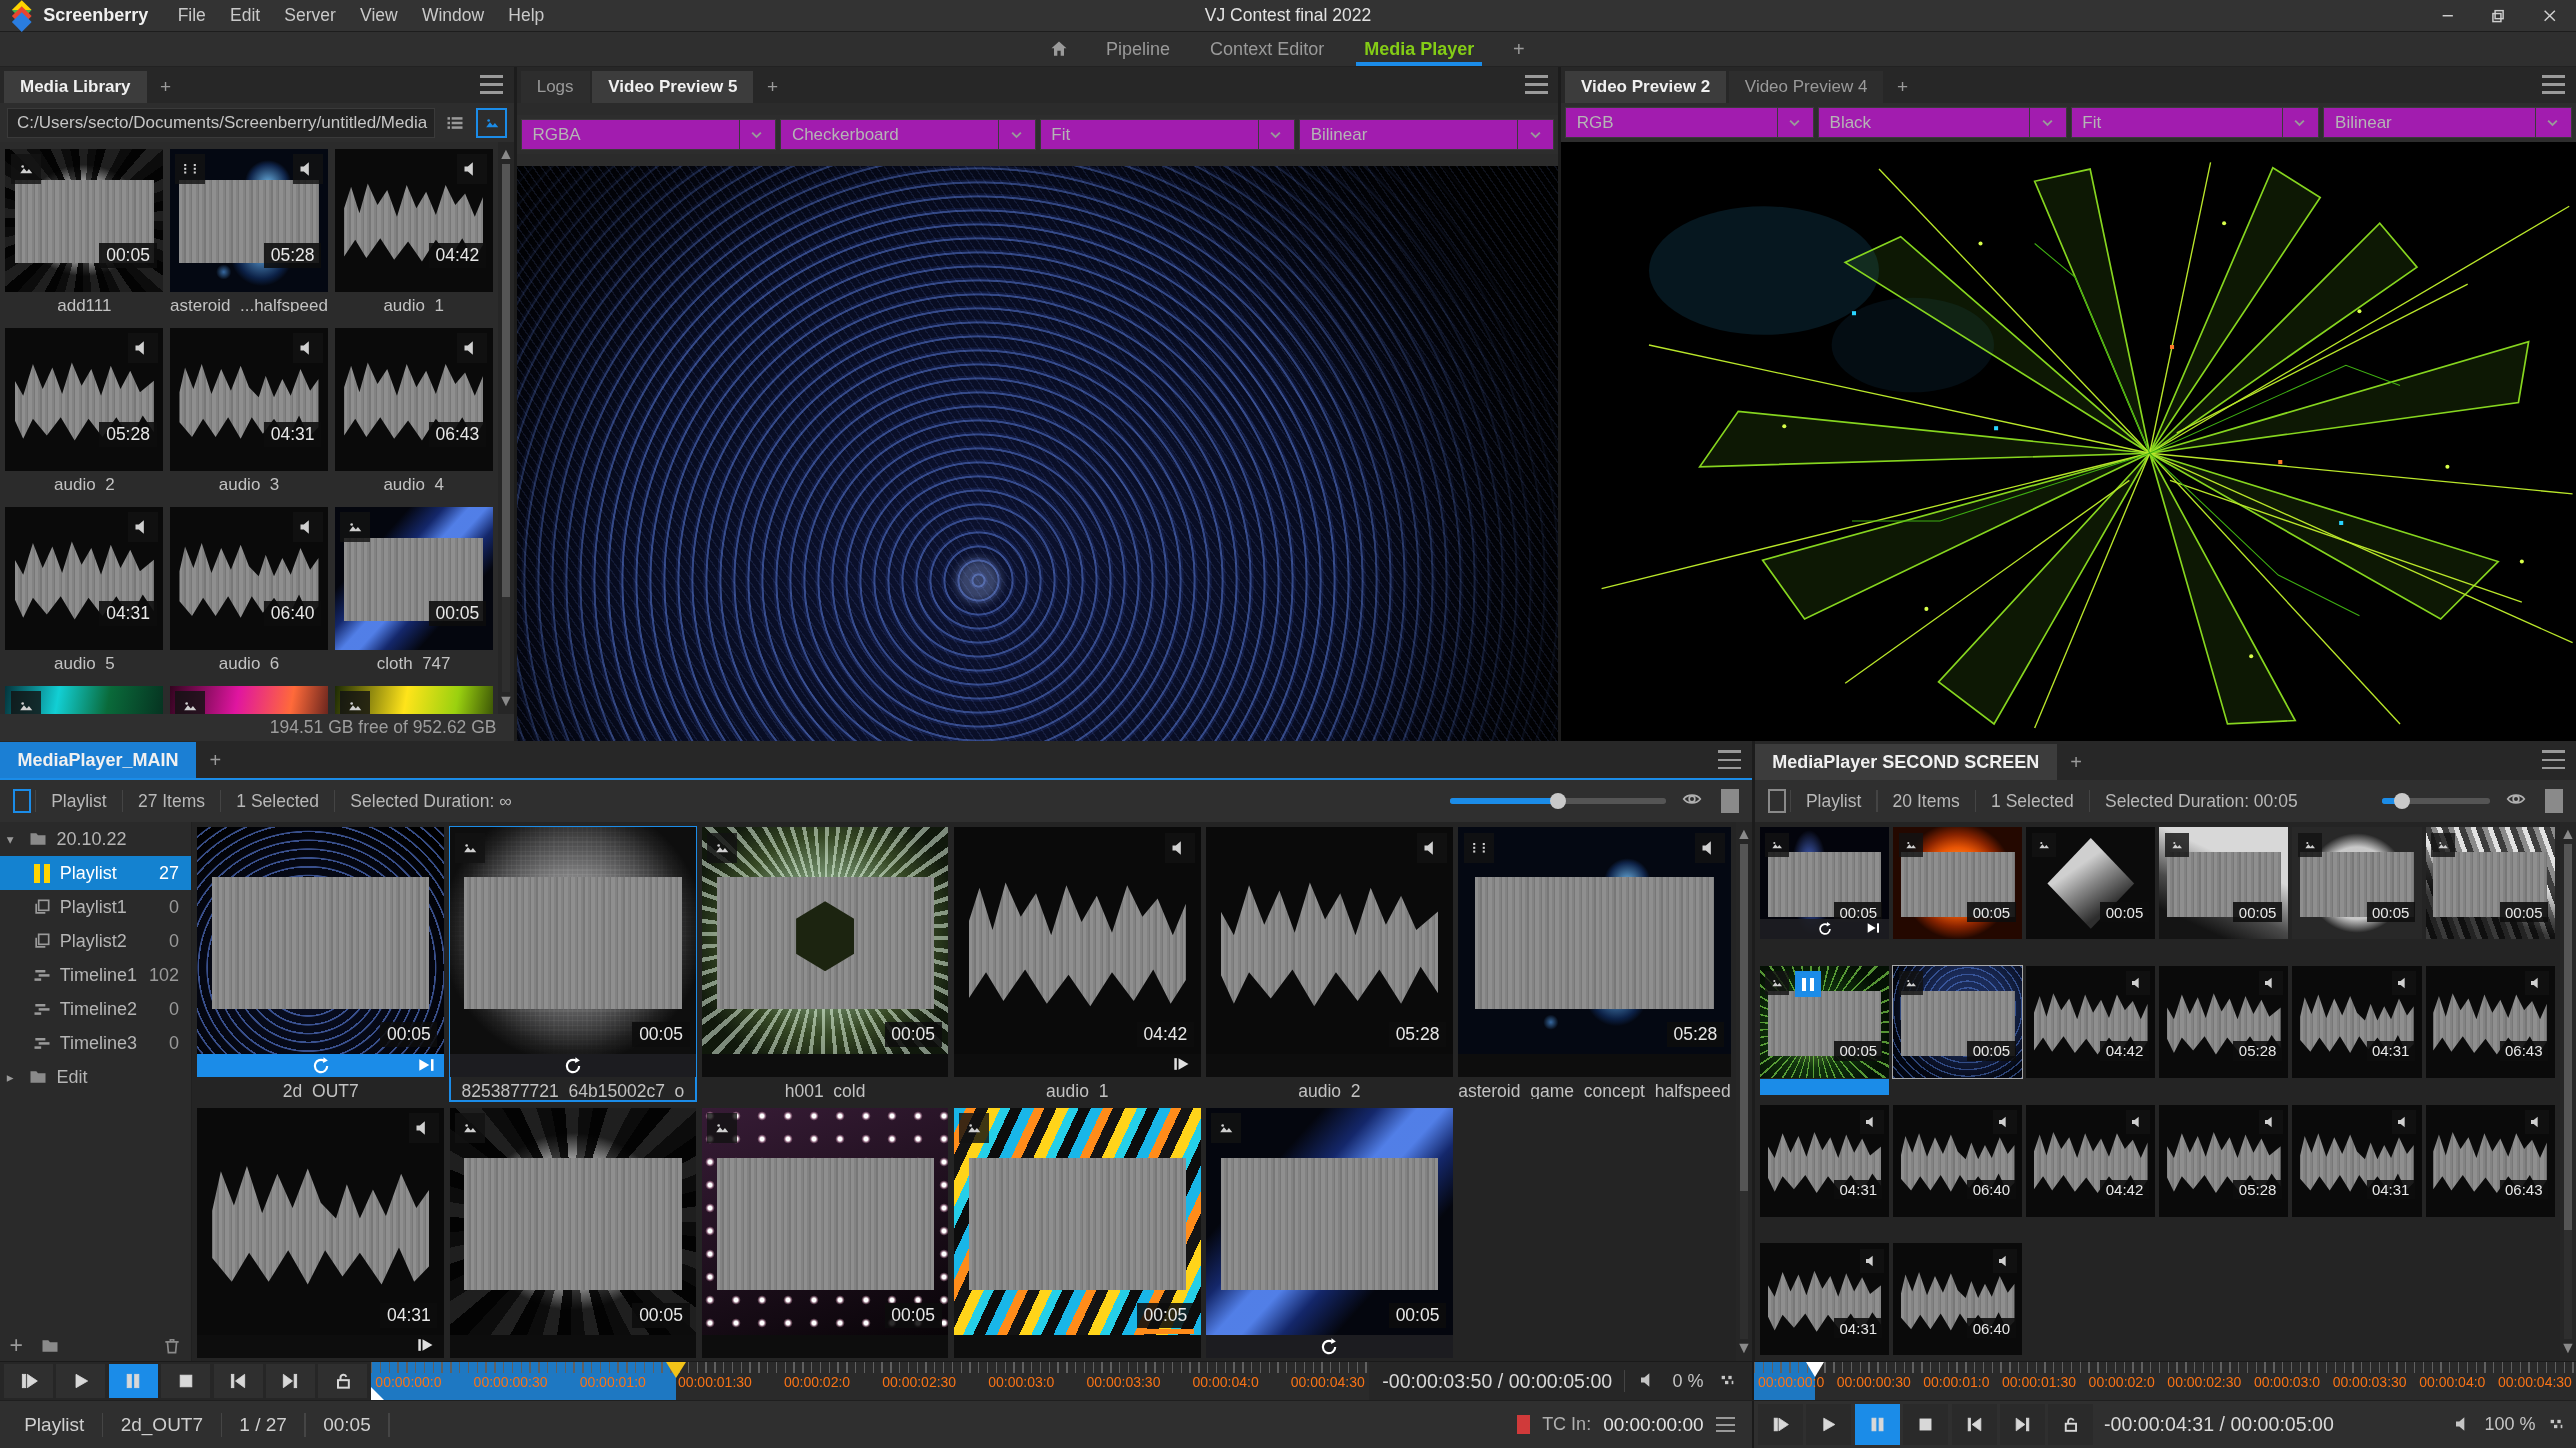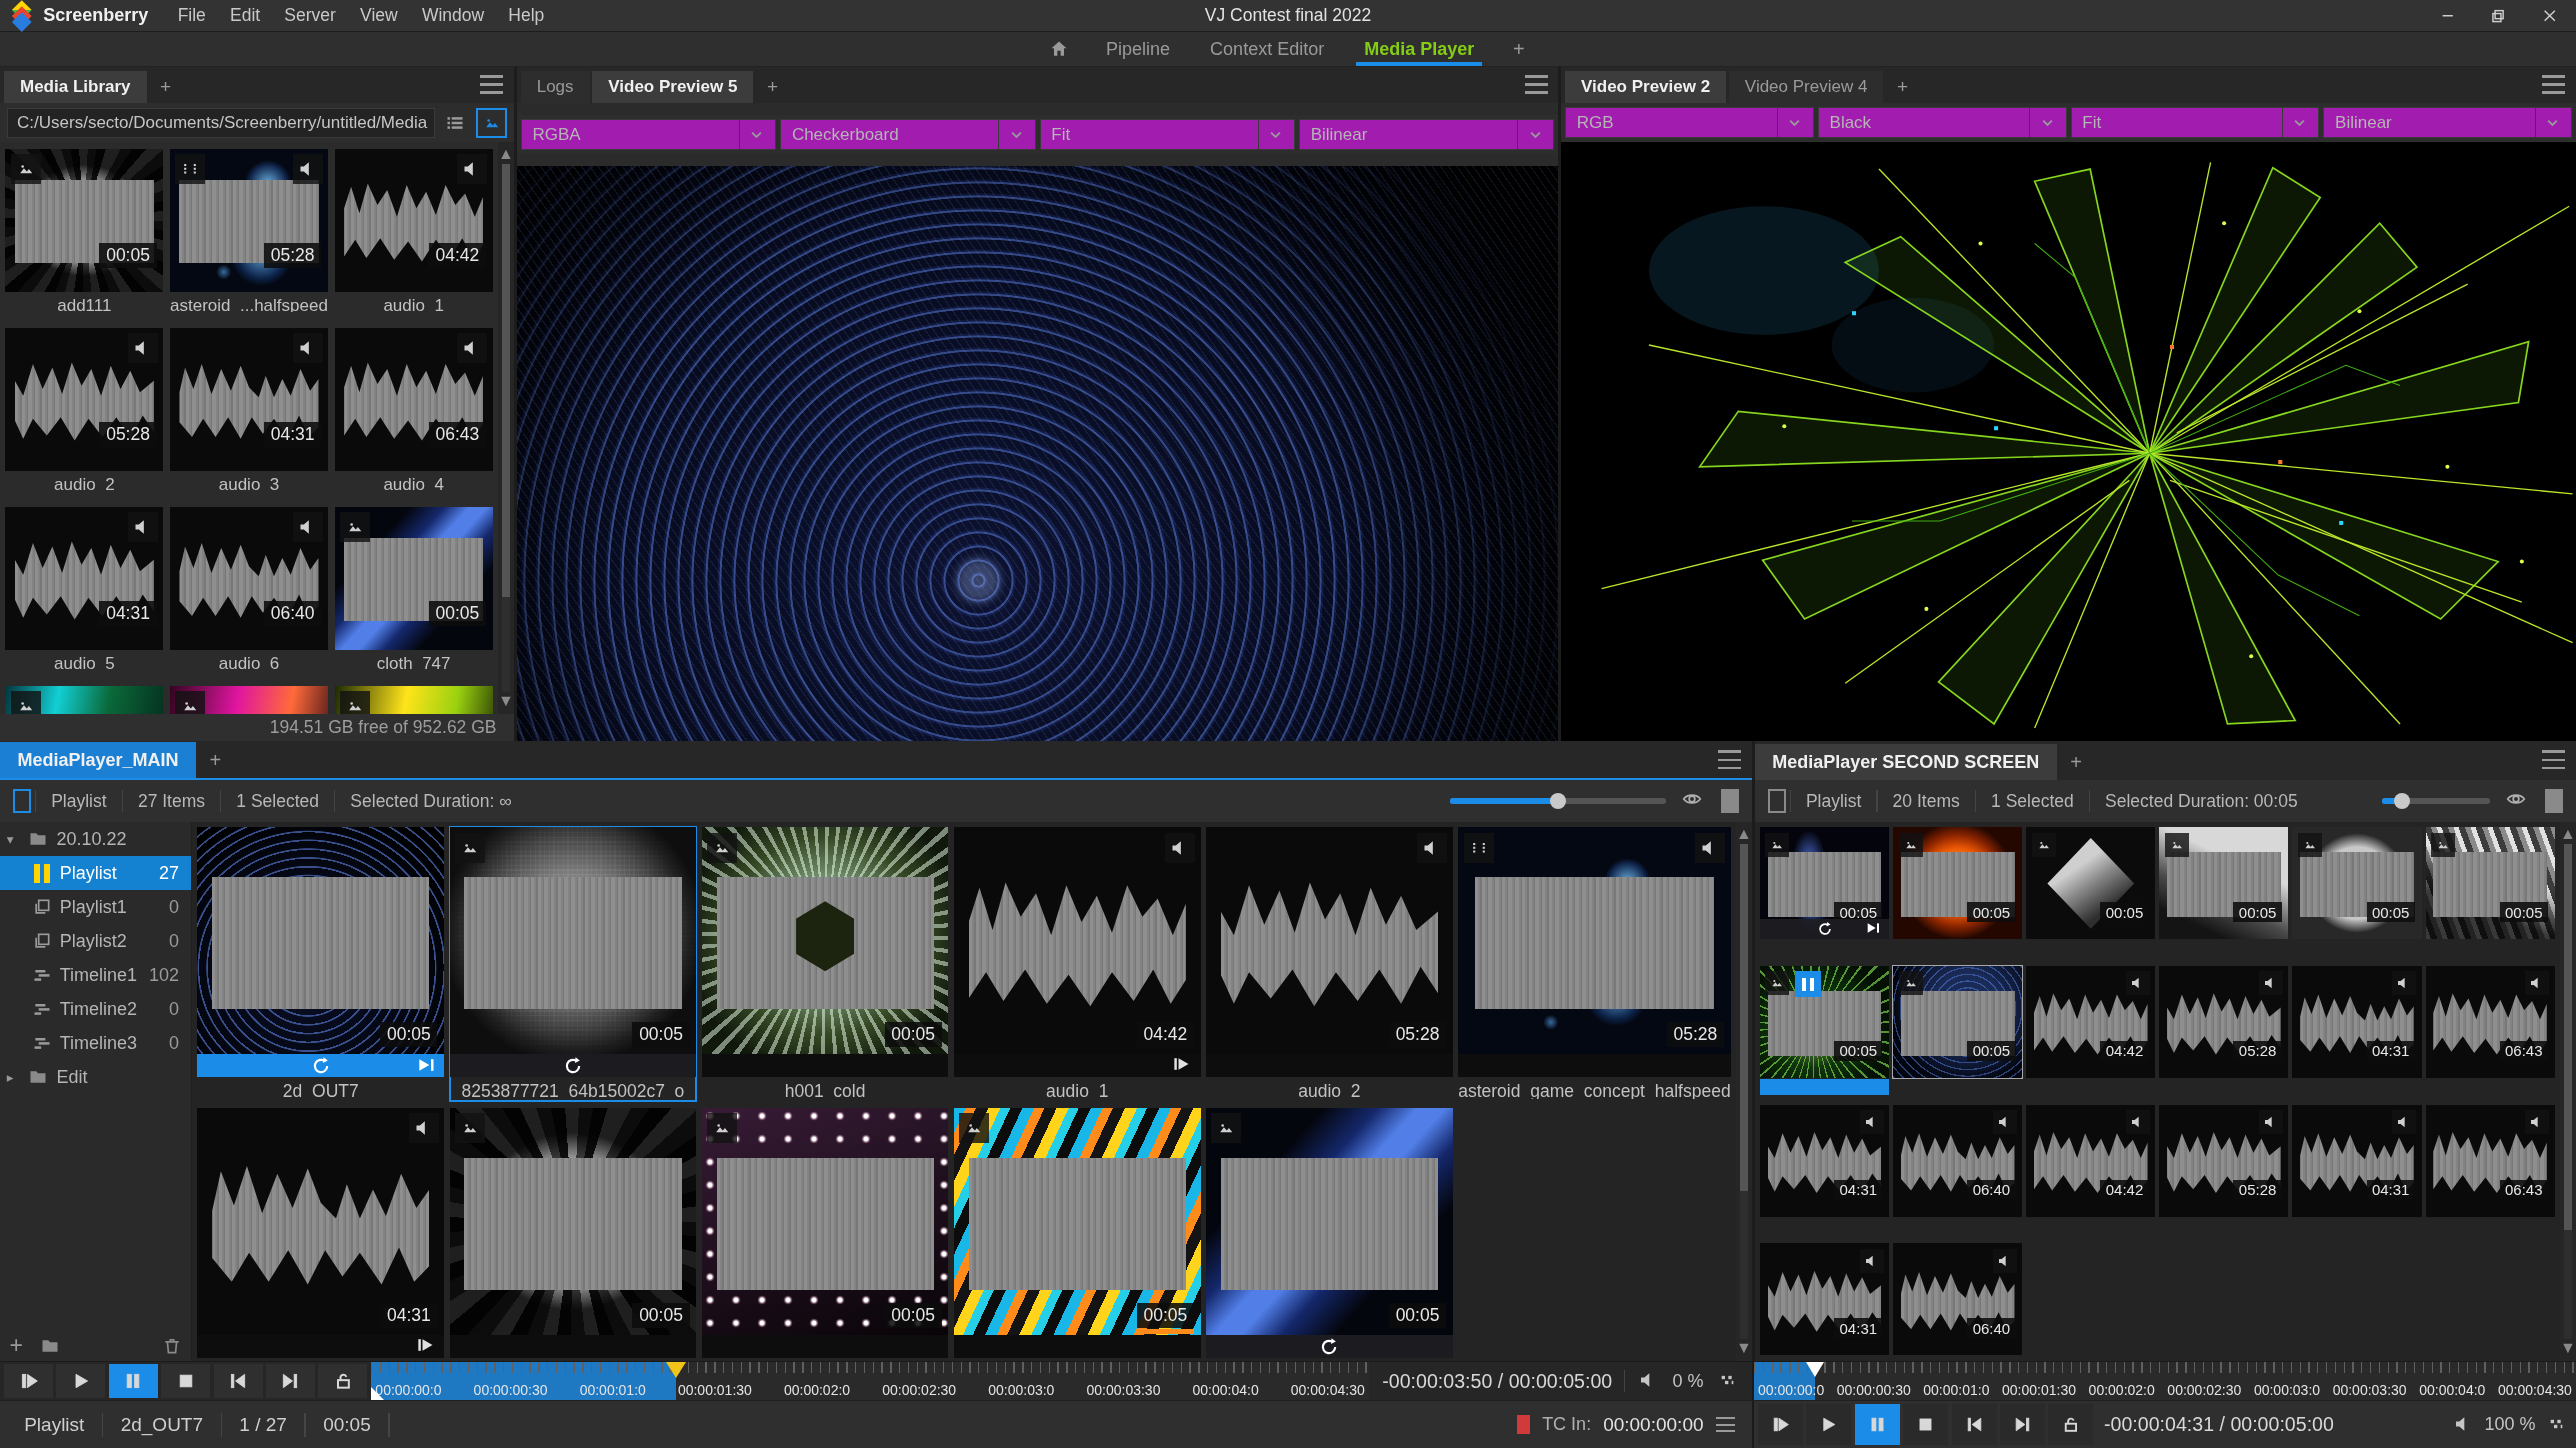--- a/index.html
+++ b/index.html
@@ -256,21 +256,21 @@
   .tp-right { flex:1; display:flex; border-left:2.7px solid #1a1a1a; }
   .tbtns { display:flex; gap:3.4px; padding:2px 4px; }
   .tbtn { width:49px; background:#2f2f2f; display:flex; align-items:center; justify-content:center; }
   .tbtn svg { width:20px; height:20px; fill:#d8d8d8; stroke:#d8d8d8; }
   .tbtn.active { background:#1b8ce8; }
   .ruler { flex:1; position:relative; background:#2a2a2a; overflow:hidden; }
   .ruler .ticks { position:absolute; left:0; right:0; top:0; height:10.8px;
      background:repeating-linear-gradient(90deg,#606060 0 1.3px,transparent 1.3px 8.8px); }
   .ruler .sel { position:absolute; left:0; top:0; bottom:0; background:rgba(27,140,232,.8); }
   .ruler .labels { position:absolute; left:4px; right:4px; top:12px; display:flex; justify-content:space-between; z-index:2; }
-  .ruler .labels span { font-size:14px; color:#e5e5e5;margin-top:8px; }
+  .ruler .labels span { font-size:14px; color:#f97316; }
   .ruler .ph-y { position:absolute; top:0; width:0; height:0; border-left:10.8px solid transparent; border-right:10.8px solid transparent; border-top:16px solid #f2c318; transform:translateX(-50%); z-index:3; }
   .ruler .ph-w { position:absolute; top:0; width:0; height:0; border-left:9.4px solid transparent; border-right:9.4px solid transparent; border-top:15px solid #fff; transform:translateX(-50%); z-index:3; }
   .ruler .inpt { position:absolute; left:0; bottom:0; width:0; height:0; border-bottom:13.5px solid #fff; border-right:13.5px solid transparent; z-index:3; }
   .tc-zone { display:flex; align-items:center; gap:12px; padding:0 13.5px; }
   .tc-text { font-size:19.6px; color:#d8d8d8; white-space:nowrap; }
   .volico svg { width:23px; height:20px; }
   .volpct { font-size:18px; color:#c5c5c5; }
   .gridico svg { width:23px; height:20px; }
 
   

